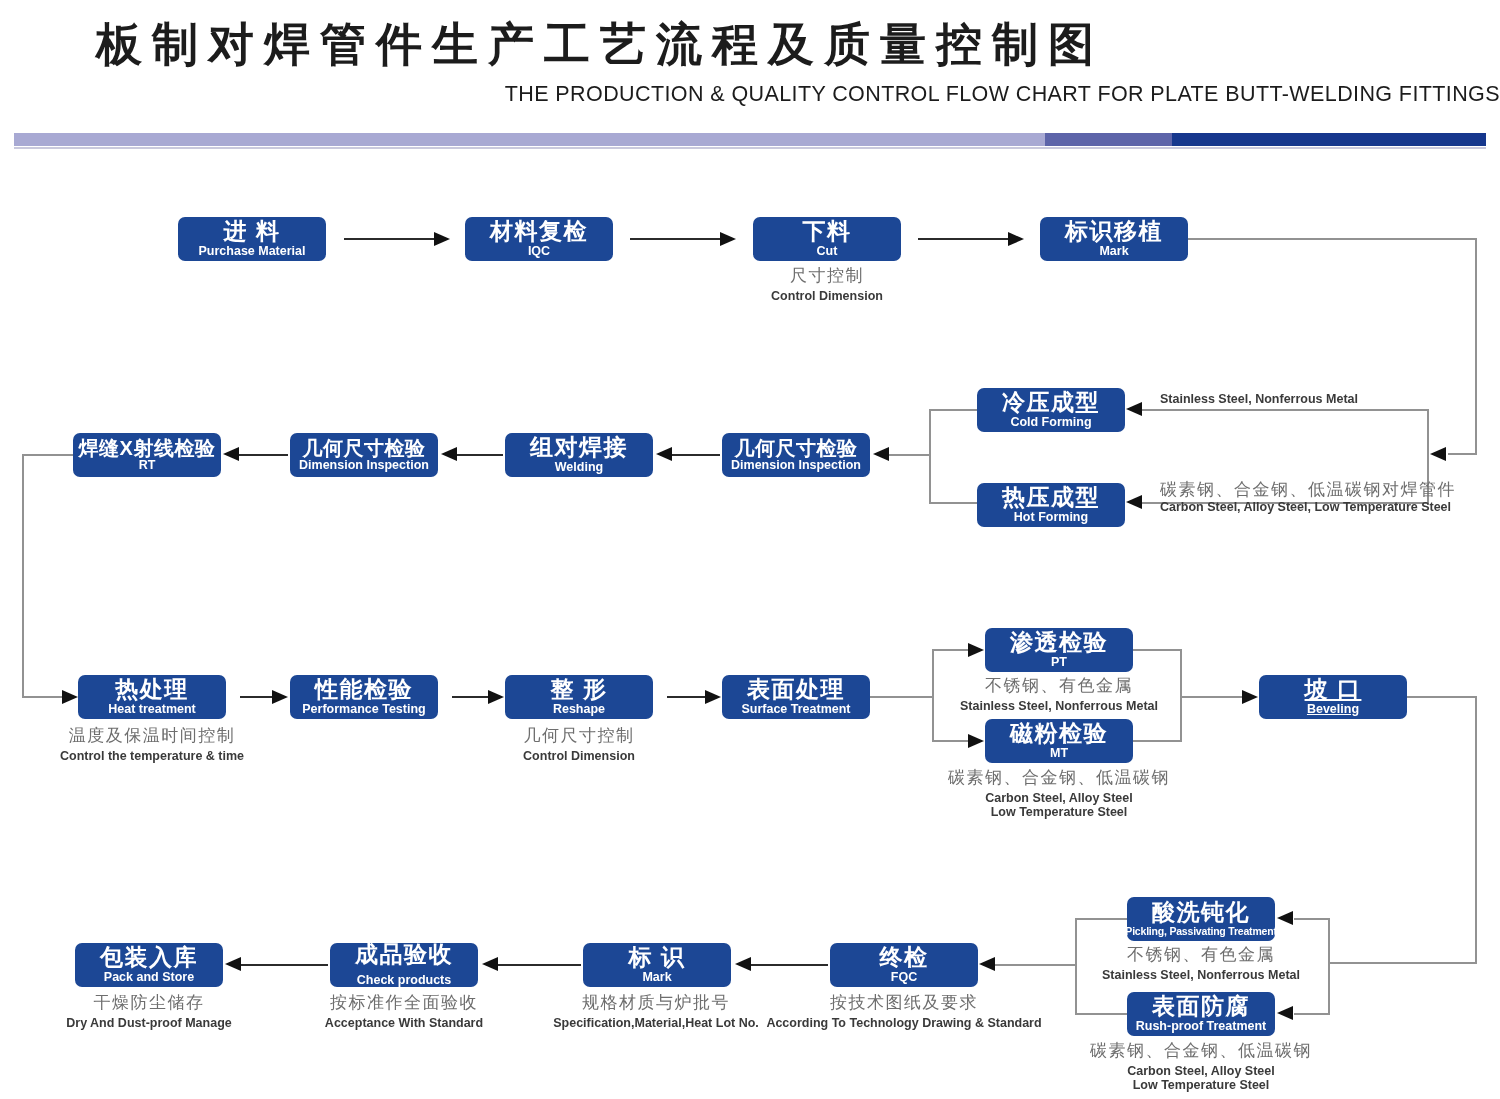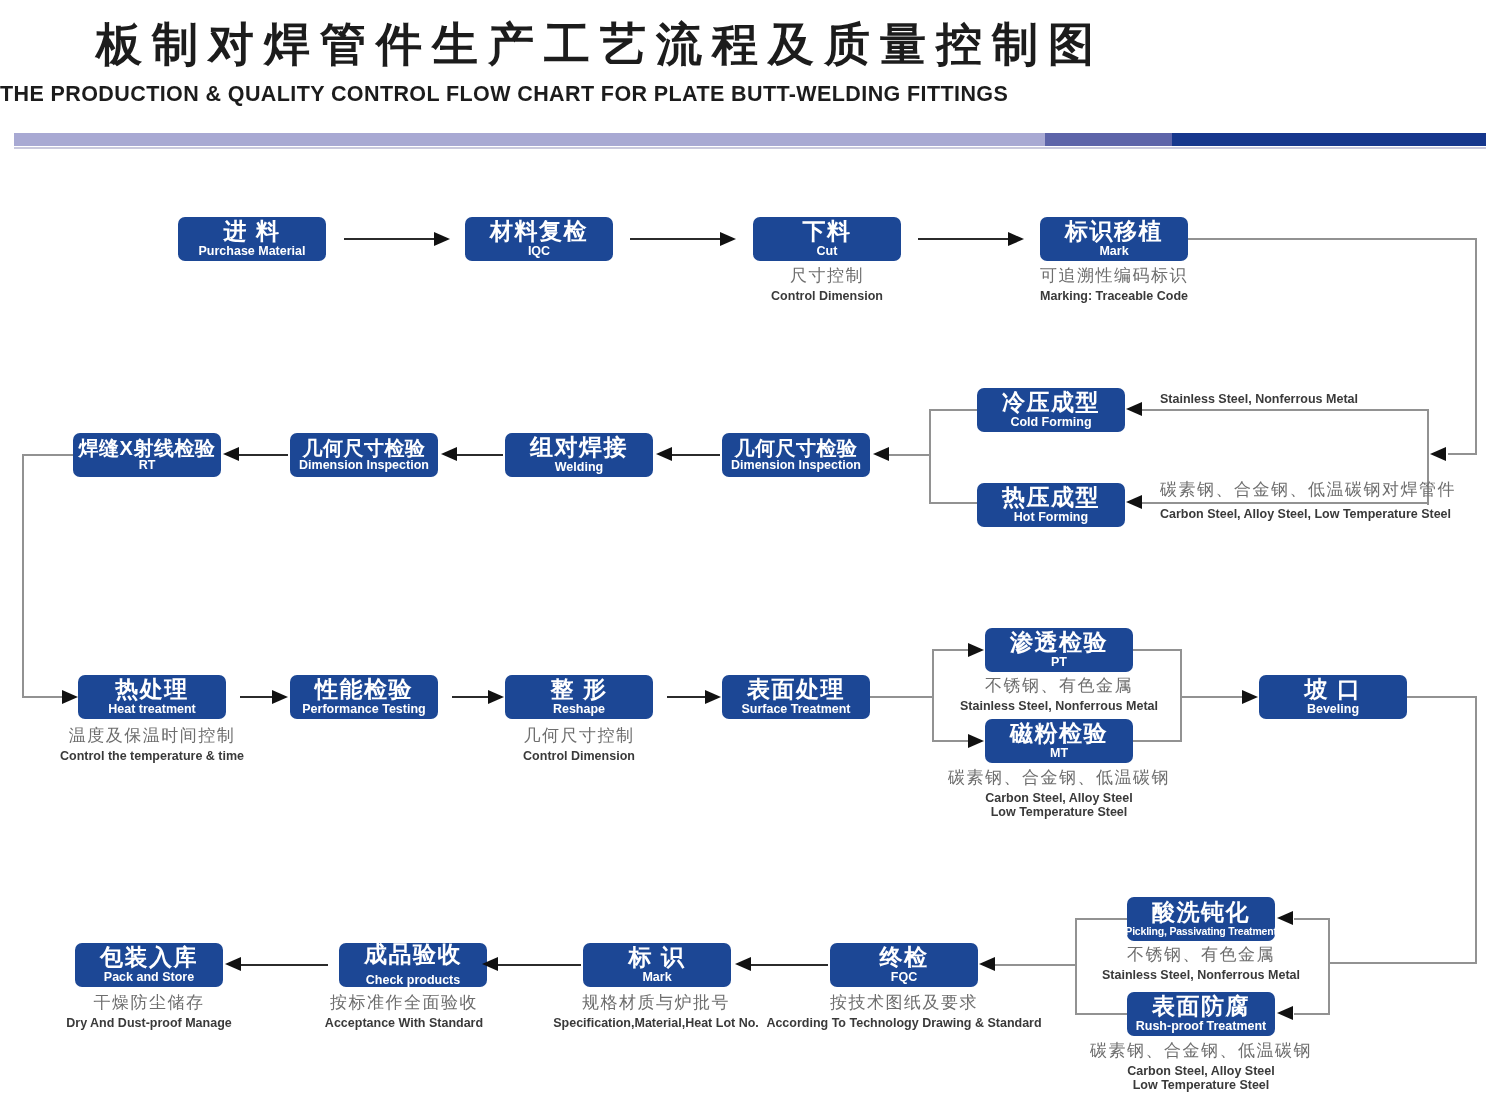--- a/index.html
+++ b/index.html
@@ -5,22 +5,22 @@
   html,body { margin:0; padding:0; background:#ffffff; }
   #canvas {
     position:relative; width:1500px; height:1099px; background:#ffffff;
     font-family:"Liberation Sans","DejaVu Sans",sans-serif; overflow:hidden;
   }
   .title-cn {
     position:absolute; left:0; top:14px; width:1200px; text-align:center;
     font-size:46px; font-weight:bold; color:#1c1c1c; letter-spacing:10px; white-space:nowrap;
   }
   .title-en {
-    position:absolute; left:0; top:82px; width:1500px; text-align:left;
-    font-size:21.5px; font-weight:bold; color:#1c1c1c; letter-spacing:0.4px; white-space:nowrap;
+    position:absolute; left:0; top:82px; width:1500px; text-align:right;
+    font-size:21.5px; font-weight:normal; color:#1c1c1c; letter-spacing:0.4px; white-space:nowrap;
   }
   .barseg { position:absolute; top:133px; height:13px; }
   .barshadow { position:absolute; top:147px; height:2px; background:#c9c9dd; }
   .fbox {
     position:absolute; width:148px; height:44px; background:#1c4795; border-radius:7px;
     color:#fff; display:flex; flex-direction:column; align-items:center; justify-content:center;
     line-height:1.02; box-sizing:border-box;
   }
   .fbox .cn { font-size:23px; font-weight:bold; letter-spacing:1.5px; white-space:nowrap; }
   .fbox .cn.cn-sm { font-size:20px; letter-spacing:0.5px; }
@@ -62,24 +62,20 @@
   </div>
   <div class="fbox" style="left:1040px;top:217px;">
     <div class="cn">标识移植</div>
     <div class="en">Mark</div>
   </div>
 
   <div class="note" style="left:677px;top:266px;">
     <div class="ncn">尺寸控制</div>
     <div class="nen">Control Dimension</div>
   </div>
-  <div class="note" style="left:964px;top:266px;">
-    <div class="ncn">可追溯性编码标识</div>
-    <div class="nen">Marking:  Traceable  Code</div>
-  </div>
 
   <div class="ln dark" style="left:344px;top:238px;width:90px;height:2px;"></div>
   <div class="ar r" style="left:434px;top:232px;"></div>
   <div class="ln dark" style="left:630px;top:238px;width:90px;height:2px;"></div>
   <div class="ar r" style="left:720px;top:232px;"></div>
   <div class="ln dark" style="left:918px;top:238px;width:90px;height:2px;"></div>
   <div class="ar r" style="left:1008px;top:232px;"></div>
 
   <div class="ln" style="left:1188px;top:238px;width:289px;height:2px;"></div>
   <div class="ln" style="left:1475px;top:238px;width:2px;height:217px;"></div>
@@ -98,21 +94,21 @@
   </div>
   <div class="fbox" style="left:977px;top:483px;">
     <div class="cn">热压成型</div>
     <div class="en">Hot Forming</div>
   </div>
   <div class="note side" style="left:1160px;top:385px;">
     <div class="nen" style="margin-top:7px;">Stainless Steel, Nonferrous Metal</div>
   </div>
   <div class="note side" style="left:1160px;top:480px;">
     <div class="ncn">碳素钢、合金钢、低温碳钢对焊管件</div>
-    <div class="nen" style="margin-top:7px;">Carbon Steel, Alloy Steel, Low Temperature Steel</div>
+    <div class="nen" style="margin-top:0;">Carbon Steel, Alloy Steel, Low Temperature Steel</div>
   </div>
 
   <div class="ln" style="left:929px;top:409px;width:2px;height:95px;"></div>
   <div class="ln" style="left:929px;top:409px;width:48px;height:2px;"></div>
   <div class="ln" style="left:929px;top:502px;width:48px;height:2px;"></div>
   <div class="ln" style="left:889px;top:454px;width:40px;height:2px;"></div>
   <div class="ar l" style="left:873px;top:447px;"></div>
 
   <div class="fbox" style="left:73px;top:433px;">
     <div class="cn cn-sm">焊缝X射线检验</div>
@@ -160,21 +156,21 @@
     <div class="en">Surface  Treatment</div>
   </div>
   <div class="fbox" style="left:985px;top:628px;">
     <div class="cn">渗透检验</div>
     <div class="en">PT</div>
   </div>
   <div class="fbox" style="left:985px;top:719px;">
     <div class="cn">磁粉检验</div>
     <div class="en">MT</div>
   </div>
-  <div class="fbox" style="left:1259px;top:675px;">
+  <div class="fbox" style="left:1259px;top:675px;text-decoration:underline;">
     <div class="cn">坡  口</div>
     <div class="en">Beveling</div>
   </div>
 
   <div class="note" style="left:2px;top:726px;">
     <div class="ncn">温度及保温时间控制</div>
     <div class="nen">Control the  temperature  &amp;  time</div>
   </div>
   <div class="note" style="left:429px;top:726px;">
     <div class="ncn">几何尺寸控制</div>
@@ -240,21 +236,21 @@
   <div class="ln" style="left:1075px;top:918px;width:52px;height:2px;"></div>
   <div class="ln" style="left:1075px;top:1013px;width:52px;height:2px;"></div>
   <div class="ln" style="left:1075px;top:918px;width:2px;height:97px;"></div>
   <div class="ln" style="left:995px;top:964px;width:80px;height:2px;"></div>
   <div class="ar l" style="left:979px;top:957px;"></div>
 
   <div class="fbox" style="left:75px;top:943px;">
     <div class="cn">包装入库</div>
     <div class="en">Pack and Store</div>
   </div>
-  <div class="fbox" style="left:339px;top:943px;gap:6px;">
+  <div class="fbox" style="left:330px;top:943px;gap:6px;">
     <div class="cn">成品验收</div>
     <div class="en">Check products</div>
   </div>
   <div class="fbox" style="left:583px;top:943px;">
     <div class="cn">标  识</div>
     <div class="en">Mark</div>
   </div>
   <div class="fbox" style="left:830px;top:943px;">
     <div class="cn">终检</div>
     <div class="en">FQC</div>

